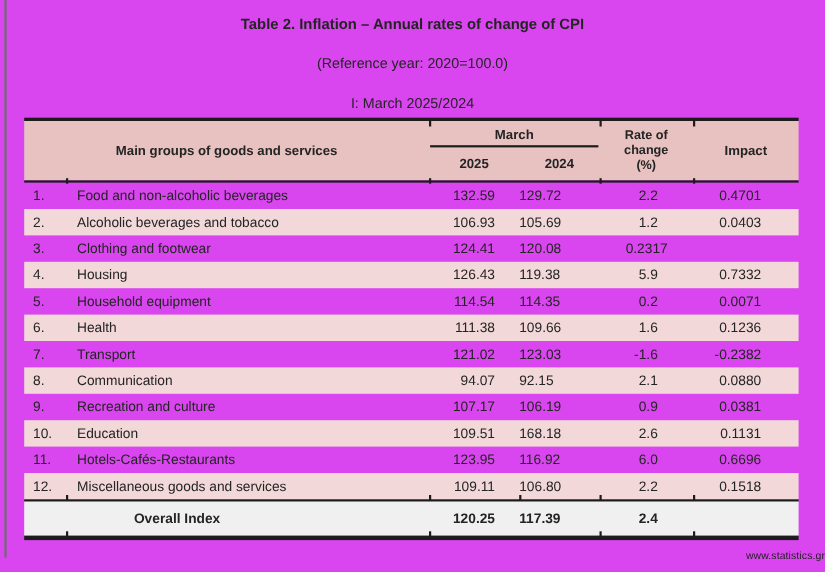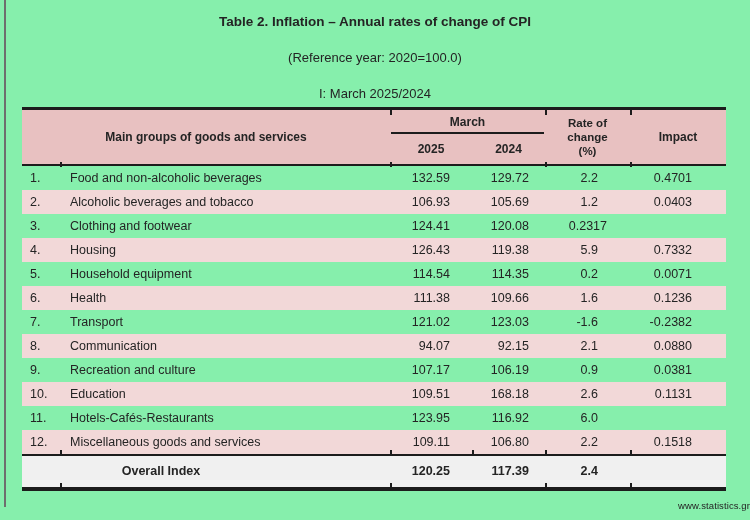--- a/index.html
+++ b/index.html
@@ -9,21 +9,21 @@
     --border-dark: #1c1c1c;
     --page-edge: #6e6e6e;
     --text: #242424;
   }
   * { box-sizing: border-box; }
   html, body { margin: 0; padding: 0; background: #ffffff; }
   .page {
     position: relative;
     width: 750px;
     height: 520px;
-    background: #86efac;
+    background: #d946ef;
     font-family: "Liberation Sans", sans-serif;
     color: var(--text);
     overflow: hidden;
   }
   .page-edge {
     position: absolute;
     left: 4px; top: 0;
     width: 2px; height: 507px;
     background: var(--page-edge);
   }
@@ -80,21 +80,21 @@
   .h-impact {
     width: 96px;
     display: flex; align-items: center; justify-content: center;
   }
 
   .row { display: flex; height: 24px; line-height: 24px; font-size: 12.5px; }
   .row.pink { background: var(--row-pink); }
   .c-num    { width: 38px;  padding-left: 8px; }
   .c-name   { width: 330px; padding-left: 10px; white-space: nowrap; overflow: hidden; }
   .c-2025   { width: 82px;  text-align: right; padding-right: 22px; }
-  .c-2024   { width: 73px;  text-align: right; padding-right: 16px; }
+  .c-2024   { width: 73px;  text-align: left; padding-right: 16px; }
   .c-rate   { width: 85px;  text-align: right; padding-right: 32px; }
   .c-impact { width: 96px;  text-align: right; padding-right: 34px; }
 
   .overall {
     display: flex;
     height: 31px; line-height: 31px;
     background: var(--overall-gray);
     font-weight: bold;
     font-size: 12.5px;
   }
@@ -234,20 +234,21 @@
     <div class="c-rate">2.6</div>
     <div class="c-impact">0.1131</div>
   </div>
 
   <div class="row">
     <div class="c-num">11.</div>
     <div class="c-name">Hotels-Cafés-Restaurants</div>
     <div class="c-2025">123.95</div>
     <div class="c-2024">116.92</div>
     <div class="c-rate">6.0</div>
+    <div class="c-impact">0.6696</div>
   </div>
 
   <div class="row pink">
     <div class="c-num">12.</div>
     <div class="c-name">Miscellaneous goods and services</div>
     <div class="c-2025">109.11</div>
     <div class="c-2024">106.80</div>
     <div class="c-rate">2.2</div>
     <div class="c-impact">0.1518</div>
   </div>

